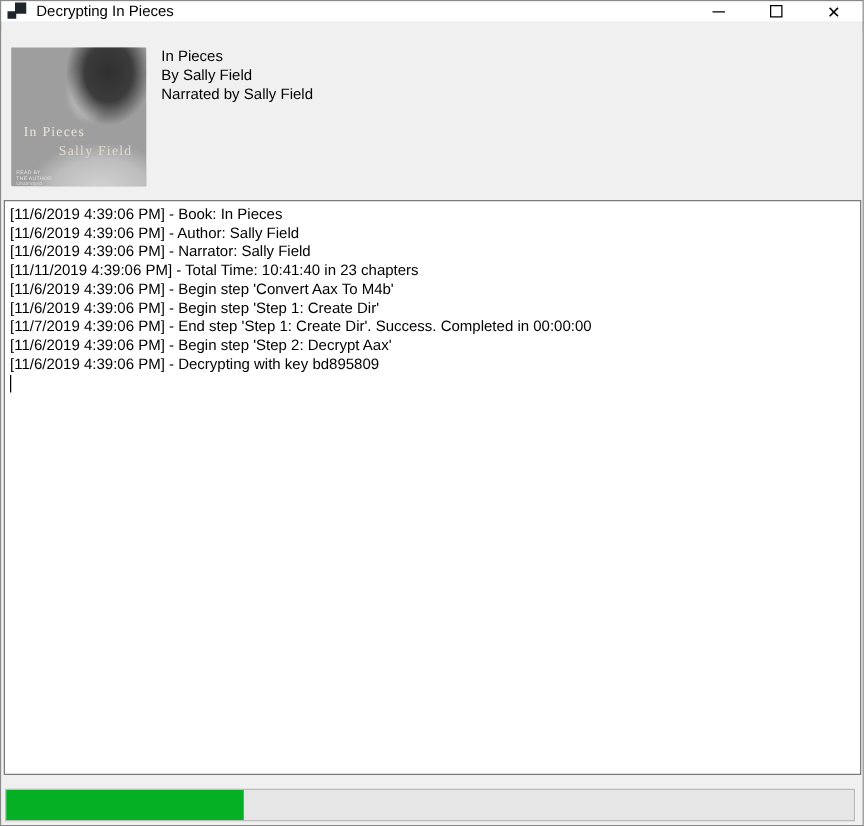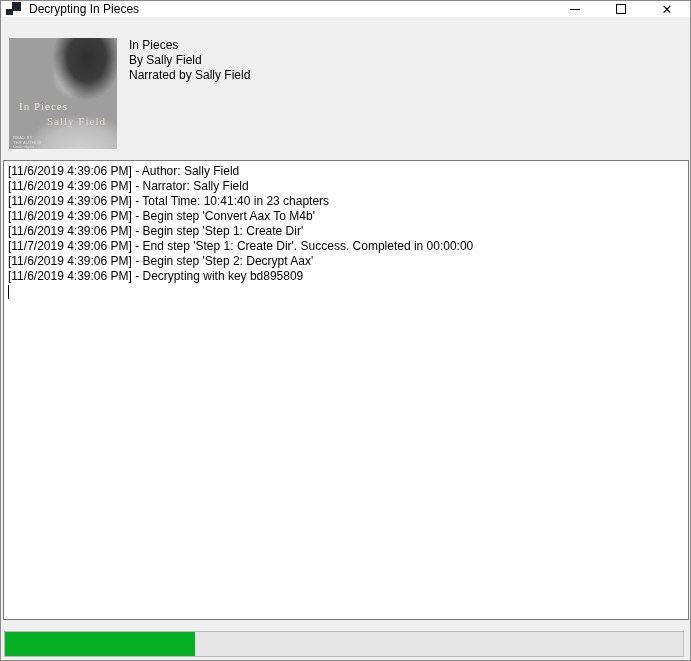--- a/index.html
+++ b/index.html
@@ -109,23 +109,24 @@
       <span class="cover-unabridged">Unabridged</span>
     </div>
 
     <div class="book-info">
       <div>In Pieces</div>
       <div>By Sally Field</div>
       <div>Narrated by Sally Field</div>
     </div>
 
     <div class="log">
+      <div class="log-line" style="color: rgb(0, 0, 0);">[11/6/2019 4:39:06 PM] - Book: In Pieces</div>
       <div class="log-line" style="color: rgb(0, 0, 0);">[11/6/2019 4:39:06 PM] - Author: Sally Field</div>
       <div class="log-line" style="color: rgb(0, 0, 0);">[11/6/2019 4:39:06 PM] - Narrator: Sally Field</div>
-      <div class="log-line" style="color: rgb(0, 0, 0);">[11/6/2019 4:39:06 PM] - Total Time: 10:41:40 in 23 chapters</div>
+      <div class="log-line" style="color: rgb(0, 0, 0);">[11/11/2019 4:39:06 PM] - Total Time: 10:41:40 in 23 chapters</div>
       <div class="log-line" style="color: rgb(0, 0, 0);">[11/6/2019 4:39:06 PM] - Begin step 'Convert Aax To M4b'</div>
       <div class="log-line" style="color: rgb(0, 0, 0);">[11/6/2019 4:39:06 PM] - Begin step 'Step 1: Create Dir'</div>
       <div class="log-line" style="color: rgb(0, 0, 0);">[11/7/2019 4:39:06 PM] - End step 'Step 1: Create Dir'. Success. Completed in 00:00:00</div>
       <div class="log-line" style="color: rgb(0, 0, 0);">[11/6/2019 4:39:06 PM] - Begin step 'Step 2: Decrypt Aax'</div>
       <div class="log-line" style="color: rgb(0, 0, 0);">[11/6/2019 4:39:06 PM] - Decrypting with key bd895809</div>
       <span class="caret"></span>
     </div>
 
     <div class="progress">
       <div class="progress-fill" style="width: 28%;"></div>

